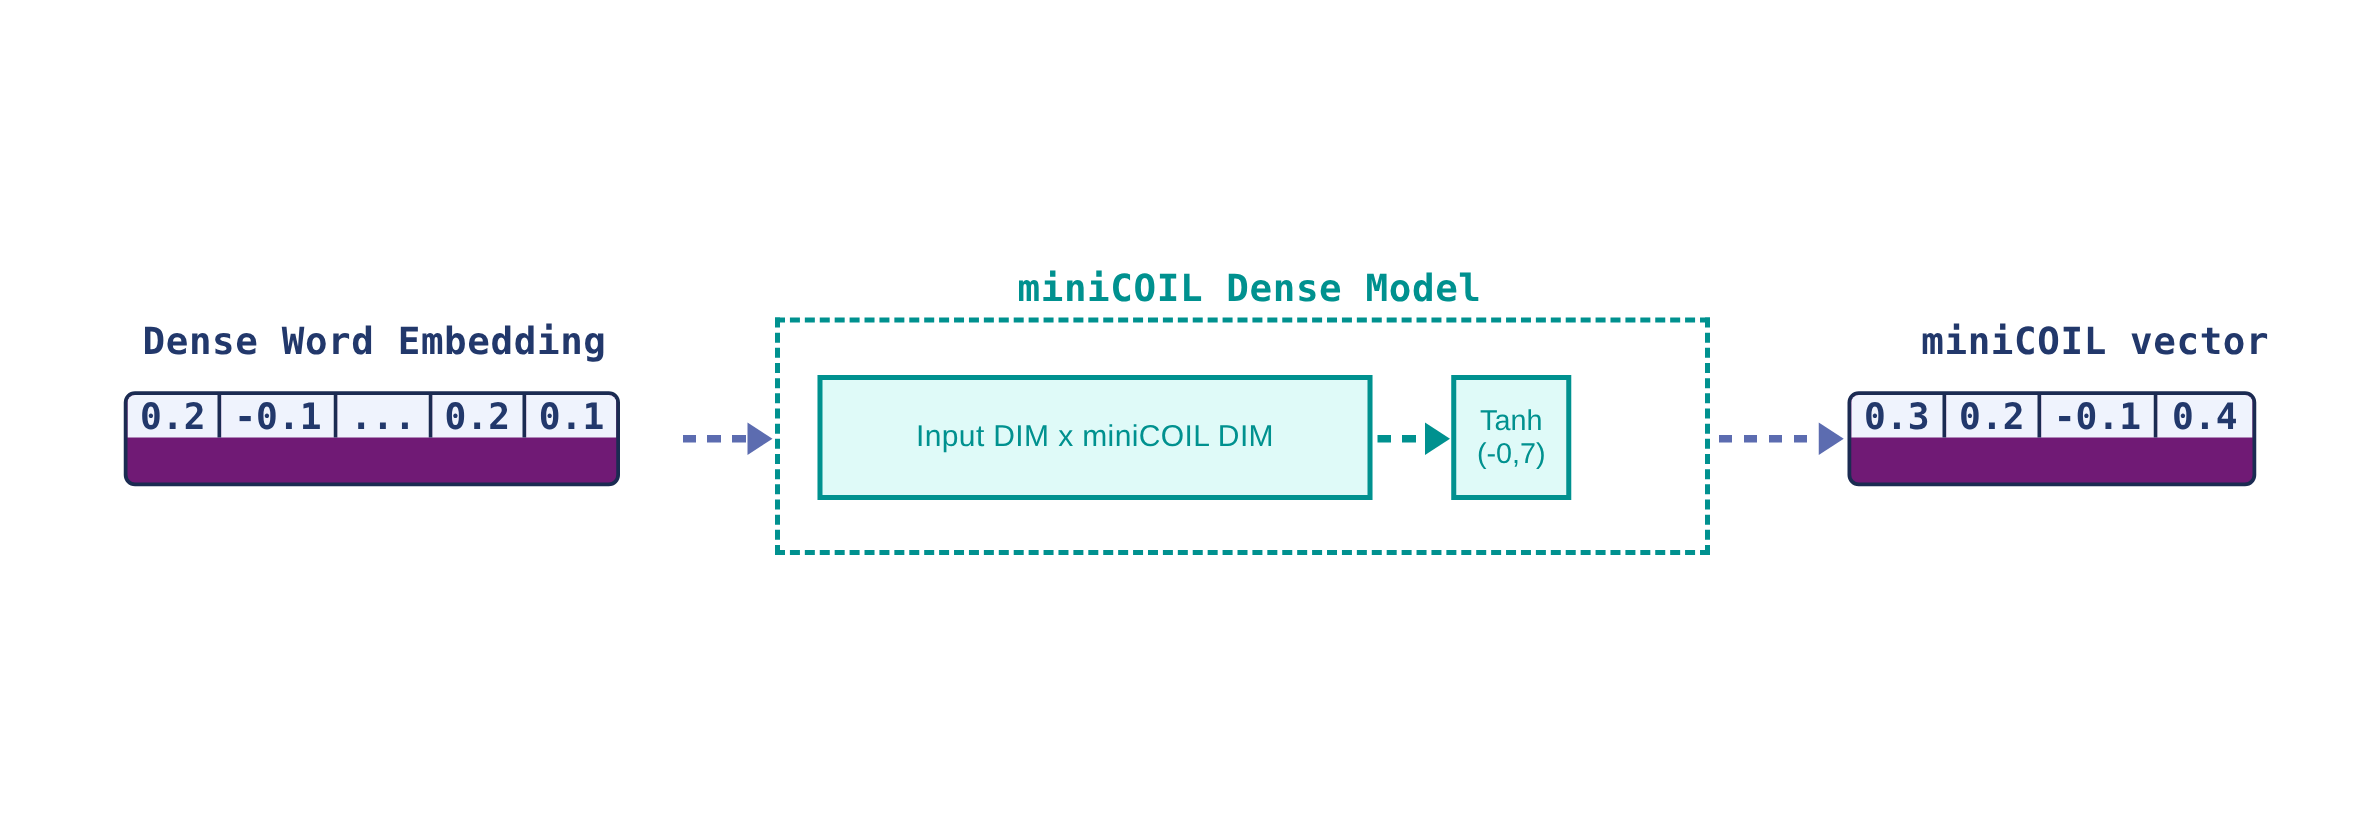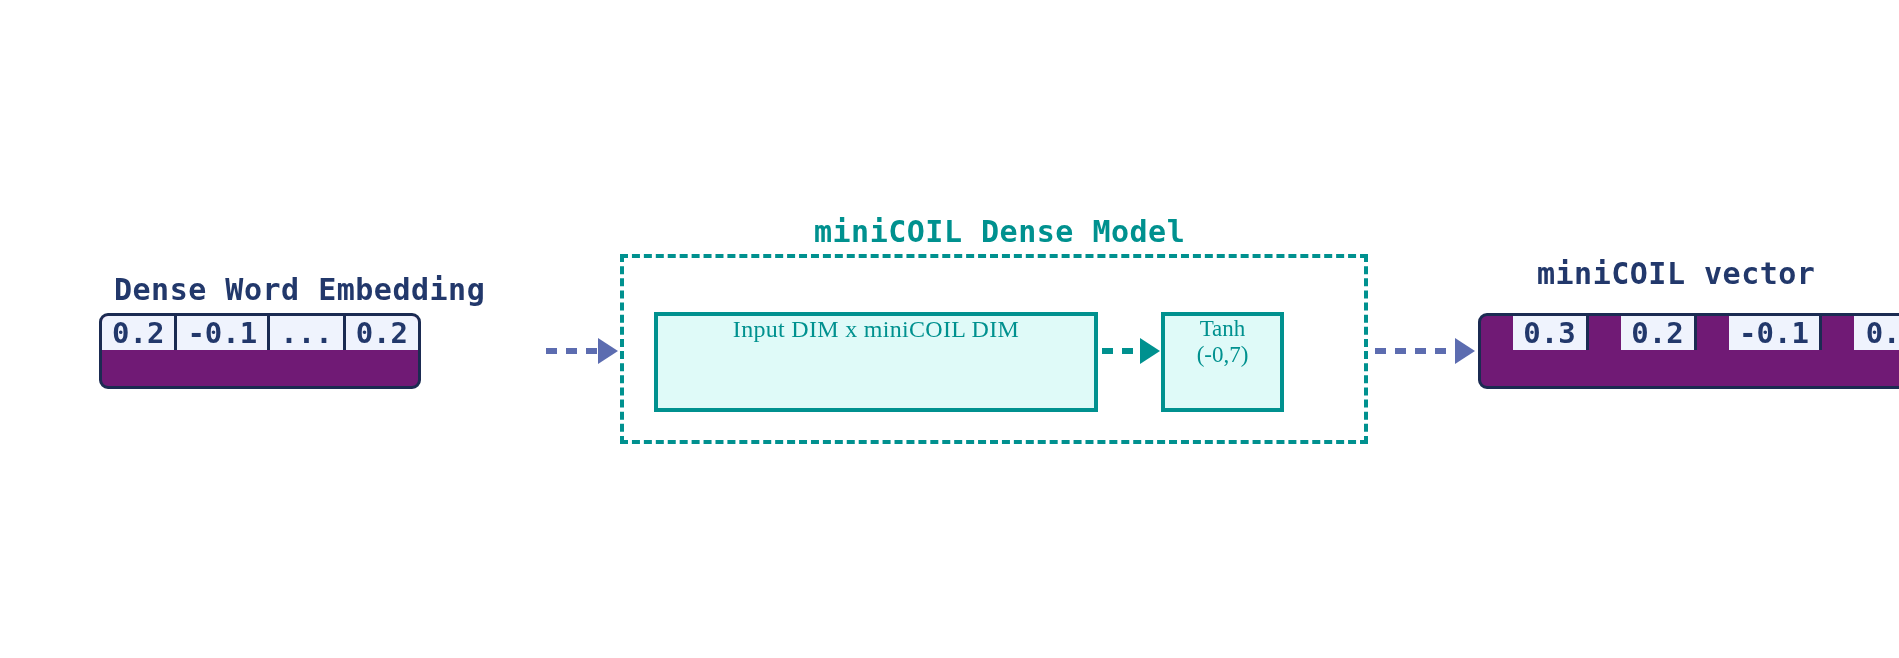--- a/index.html
+++ b/index.html
@@ -34,21 +34,21 @@
     letter-spacing: 0.5px;
   }
   .label-teal {
     color: #00918f;
     font-size: 30px;
     letter-spacing: 0.5px;
   }
 
   #dense-label {
     left: 114px;
-    top: 272px;
+    top: 256px;
   }
   #minicoil-vector-label {
     left: 1493px;
     top: 256px;
     margin-left: 44px;
   }
   #model-title {
     left: 814px;
     top: 214px;
   }
@@ -86,21 +86,21 @@
     top: 313px;
     height: 76px;
   }
   #dense-vector .cell { min-width: 72px; }
 
   #output-vector {
     left: 1478px;
     top: 313px;
     height: 76px;
   }
-  #output-vector .cell { min-width: 76px; margin-left: 32px; }
+  #output-vector .cell { min-width: 76px; }
 
   
   #model-container {
     position: absolute;
     left: 620px;
     top: 254px;
     width: 748px;
     height: 190px;
     border: 4px dashed #00918f;
     box-sizing: border-box;
@@ -109,40 +109,40 @@
 
   
   .teal-box {
     position: absolute;
     background: #dffaf8;
     border: 4px solid #00918f;
     box-sizing: border-box;
     display: flex;
     flex-direction: column;
     align-items: center;
+    justify-content: center;
     color: #00918f;
-    font-family: Liberation Serif, serif;
-    margin-top: 12px;
+    font-family: Liberation Sans, sans-serif;
   }
   #linear-box {
     left: 654px;
     top: 300px;
     width: 444px;
     height: 100px;
     font-size: 24px;
   }
   #linear-box .box-text {
     font-size: 24px;
     letter-spacing: 0.3px;
     white-space: nowrap;
   }
   #tanh-box {
     left: 1161px;
     top: 300px;
-    width: 123px;
+    width: 96px;
     height: 100px;
   }
   #tanh-box .box-text {
     font-size: 23px;
     line-height: 1.12;
     text-align: center;
     white-space: nowrap;
   }
 
   
@@ -205,20 +205,21 @@
 
 <div id="canvas">
 
   <div class="section-label label-navy" id="dense-label">Dense Word Embedding</div>
 
   <div class="vector" id="dense-vector">
     <div class="cell">0.2</div>
     <div class="cell">-0.1</div>
     <div class="cell">...</div>
     <div class="cell">0.2</div>
+    <div class="cell">0.1</div>
   </div>
 
   <div class="arrow arrow-purple" id="arrow-dense-to-model">
     <div class="shaft"></div>
     <div class="head"></div>
   </div>
 
   <div class="section-label label-teal" id="model-title">miniCOIL Dense Model</div>
 
   <div id="model-container"></div>

